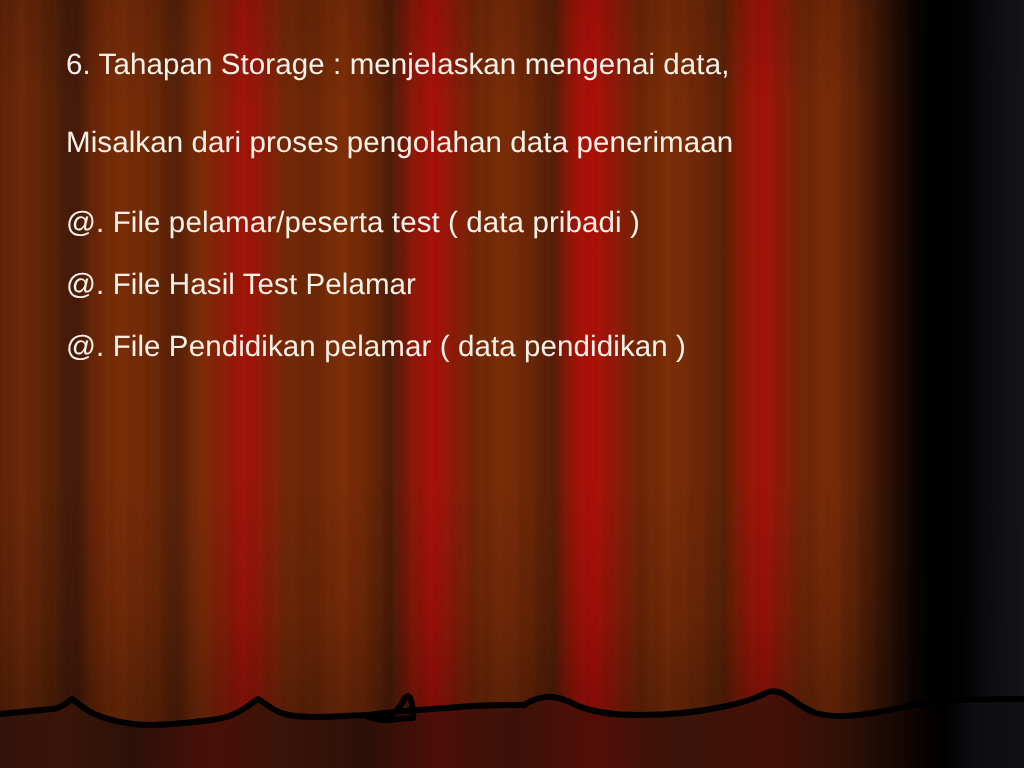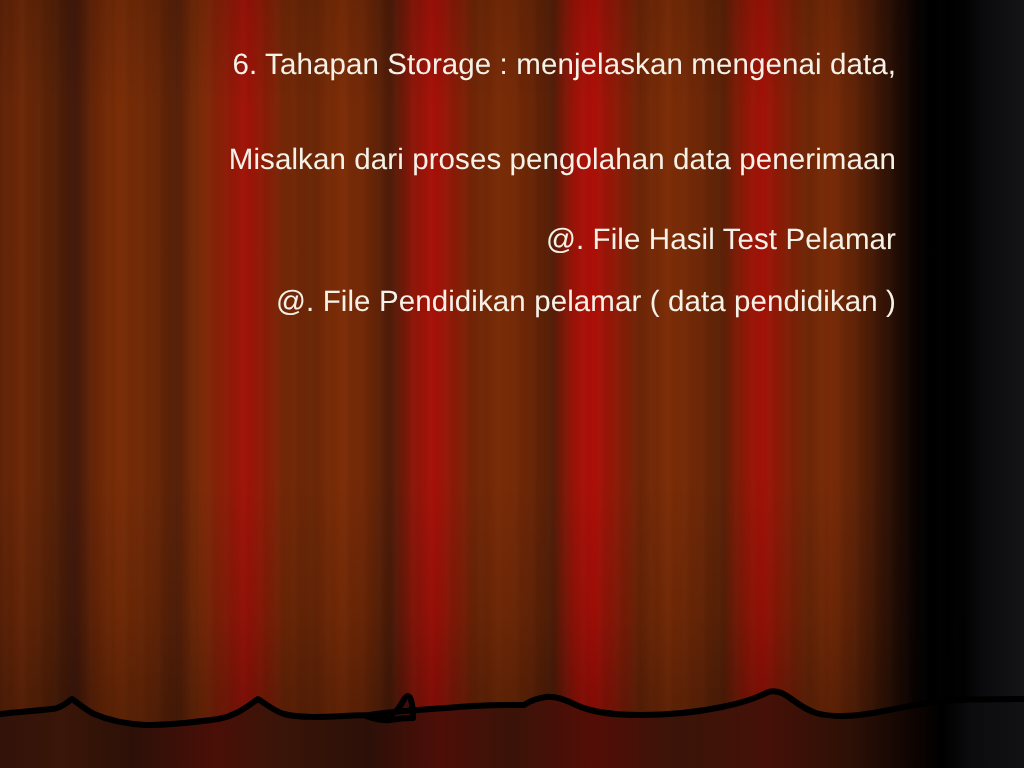--- a/index.html
+++ b/index.html
@@ -9,21 +9,20 @@
     background: #000;
   }
 
   #slide {
     position: relative;
     width: 1024px;
     height: 768px;
     overflow: hidden;
     font-family: "Liberation Sans", "DejaVu Sans", sans-serif;
     background: #3d1405;
-    text-align: right;
   }
 
   
   .bg-base {
     position: absolute;
     inset: 0;
     background:
       linear-gradient(to right,
         #5f2206 0px,
         #6d2808 22px,
@@ -137,21 +136,21 @@
     letter-spacing: 0.1px;
     font-weight: 400;
     margin: 0 0 20px 0;
     text-rendering: geometricPrecision;
   }
 
   .para.bullet {
     margin-bottom: 20px;
   }
 
-  .para.p2 { margin-bottom: 22px; margin-top: 17px; }
+  .para.p2 { margin-bottom: 22px; }
 
   .spacer-1 { height: 16px; }
 </style>
 </head>
 <body>
 
 <div id="slide">
 
   <div class="bg-base"></div>
   <div class="bg-stripes"></div>
@@ -249,20 +248,23 @@
     </p>
 
     <div class="spacer-1"></div>
 
     <p class="para p2">
       <span>Misalkan dari proses pengolahan data penerimaan</span><br>
     </p>
 
     <div class="spacer-1"></div>
 
+    <p class="para bullet">
+      <span>@. File pelamar/peserta test ( data pribadi )</span>
+    </p>
 
     <p class="para bullet">
       <span>@. File Hasil Test Pelamar</span>
     </p>
 
     <p class="para bullet">
       <span>@. File Pendidikan pelamar ( data pendidikan )</span>
     </p>
 
   </div>

